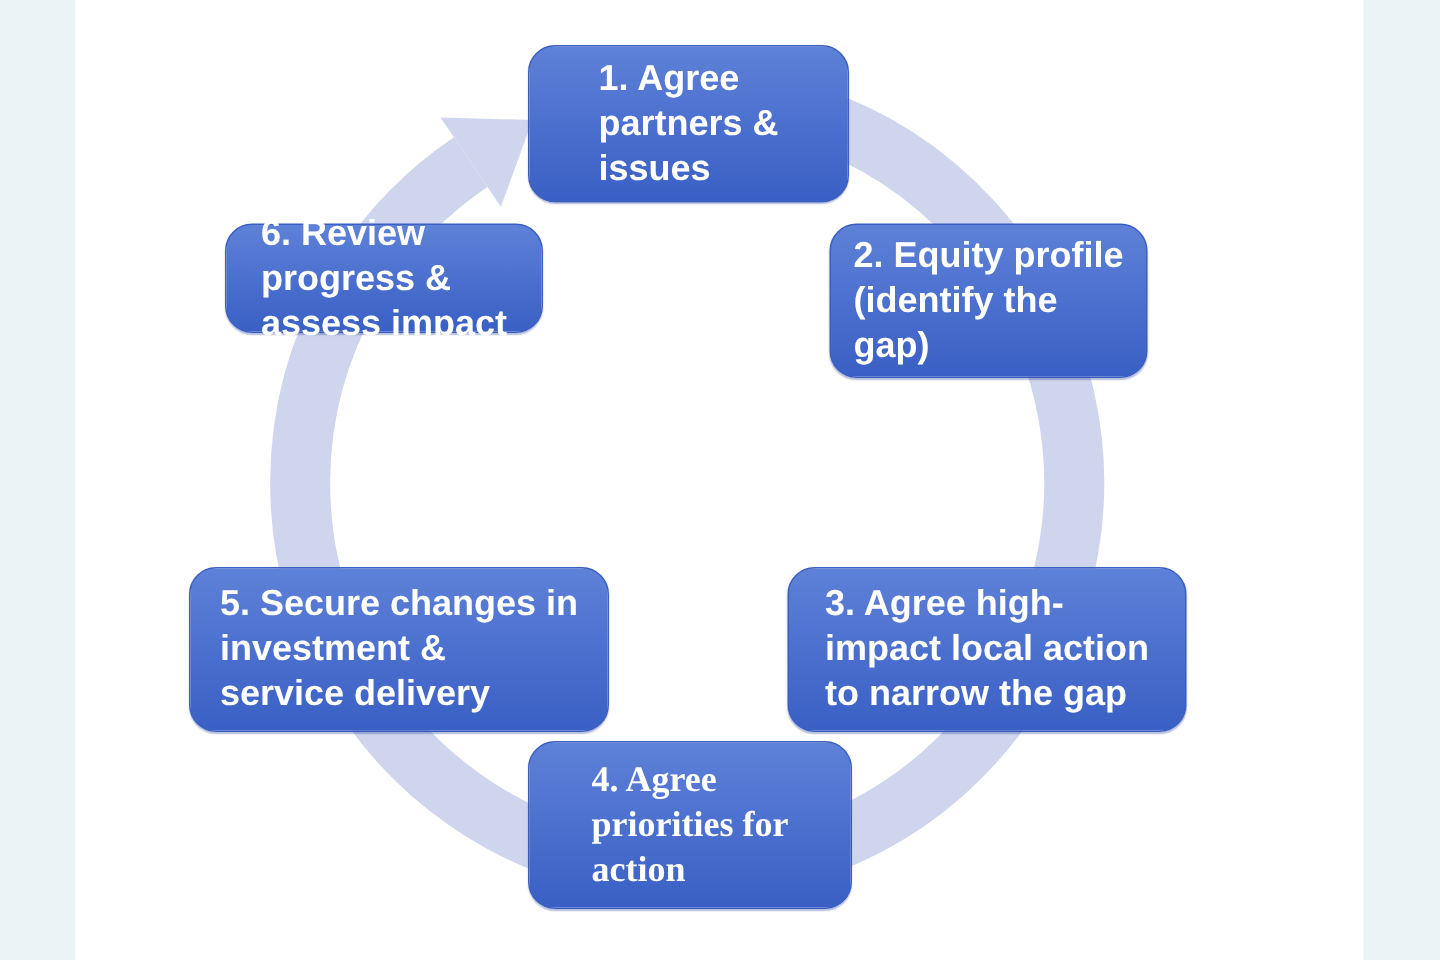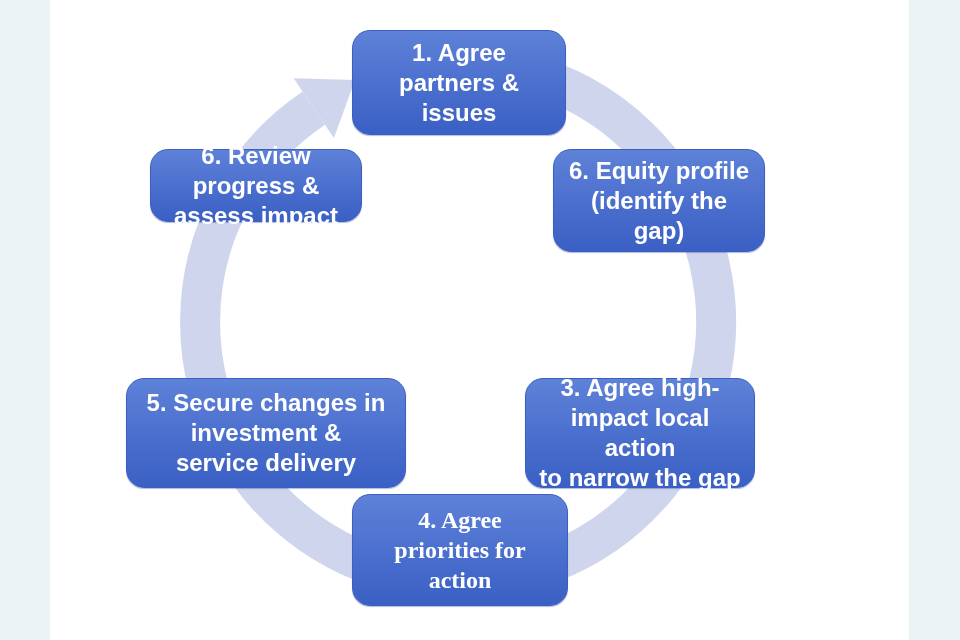--- a/index.html
+++ b/index.html
@@ -21,31 +21,30 @@
     pointer-events:none;
   }
   .box{
     position:absolute;
     display:flex;align-items:center;justify-content:center;
     border-radius:18px;
     background:linear-gradient(180deg,#5e82d8 0%,#4a6ecd 55%,#3a60c5 100%);
     border:1px solid #3b5fc0;
     box-shadow:0 1px 1px rgba(36,64,150,0.35);
     color:#ffffff;
-    text-align:center;
     font-weight:bold;
     font-size:24px;
     line-height:1.25;
     box-sizing:border-box;
     padding:4px 6px;
   }
   .box .lbl{white-space:pre-line;}
   .b1{left:352px;top:30px;width:214px;height:105px;}
   .b2{left:553px;top:149px;width:212px;height:103px;}
-  .b3{left:525px;top:378px;width:230px;height:110px;}
+  .b3{left:525px;top:378px;width:266px;height:110px;}
   .b4{left:352px;top:494px;width:216px;height:112px;font-family:Liberation Serif, serif;}
   .b5{left:126px;top:378px;width:280px;height:110px;}
   .b6{left:150px;top:149px;width:212px;height:73px;}
 </style>
 </head>
 <body>
 
 <div class="stage">
 
   <div class="band left"></div>
@@ -56,21 +55,21 @@
     <polygon fill="#cfd5ec" points="293.7,78.3 333.9,137.9 355,80"></polygon>
   </svg>
 
   <div class="box b1">
     <span class="lbl">1. Agree
 partners &amp;
 issues</span>
   </div>
 
   <div class="box b2">
-    <span class="lbl">6. Equity profile
+    <span class="lbl">2. Equity profile
 (identify the
 gap)</span>
   </div>
 
   <div class="box b3">
     <span class="lbl">3. Agree high-
 impact local action
 to narrow the gap</span>
   </div>
 

